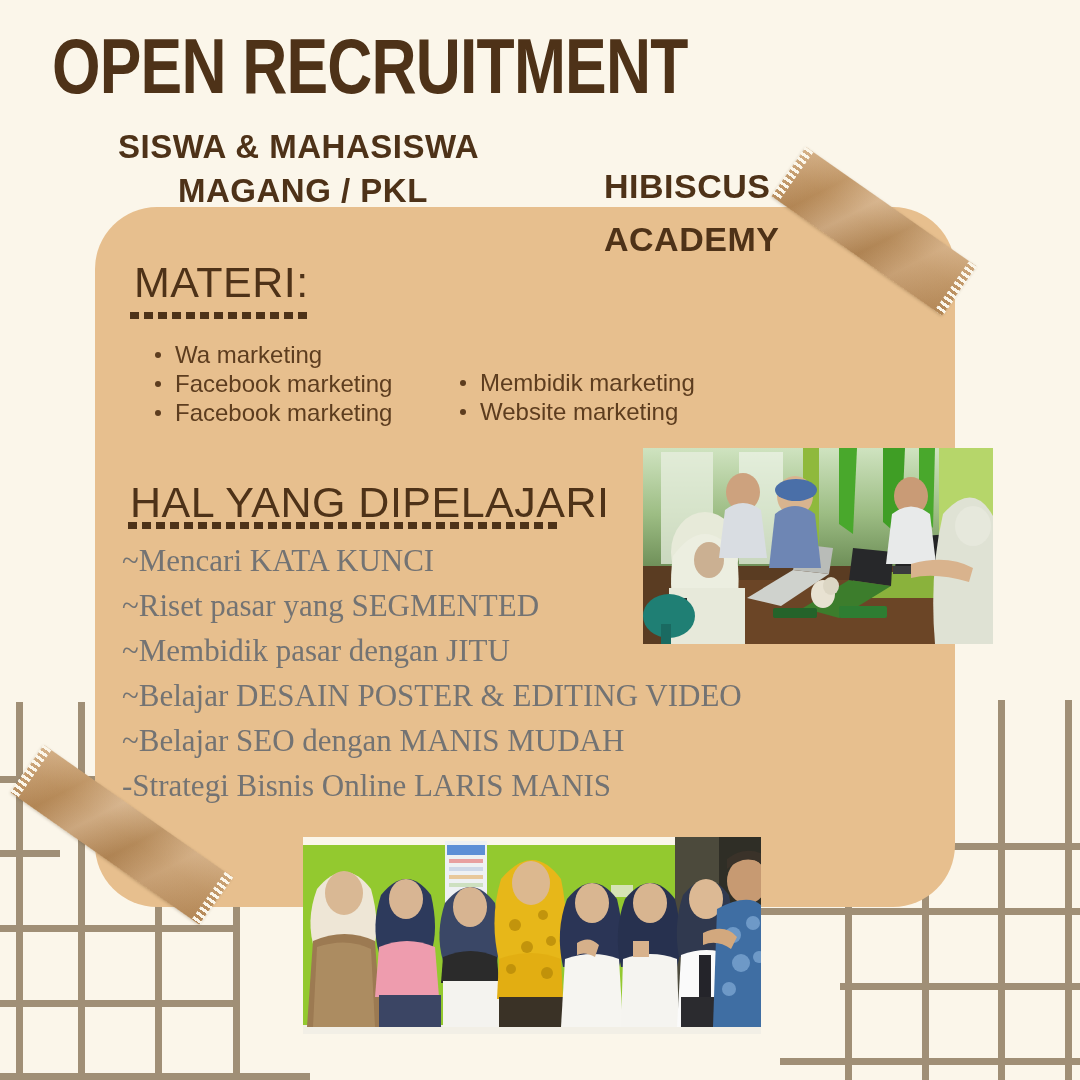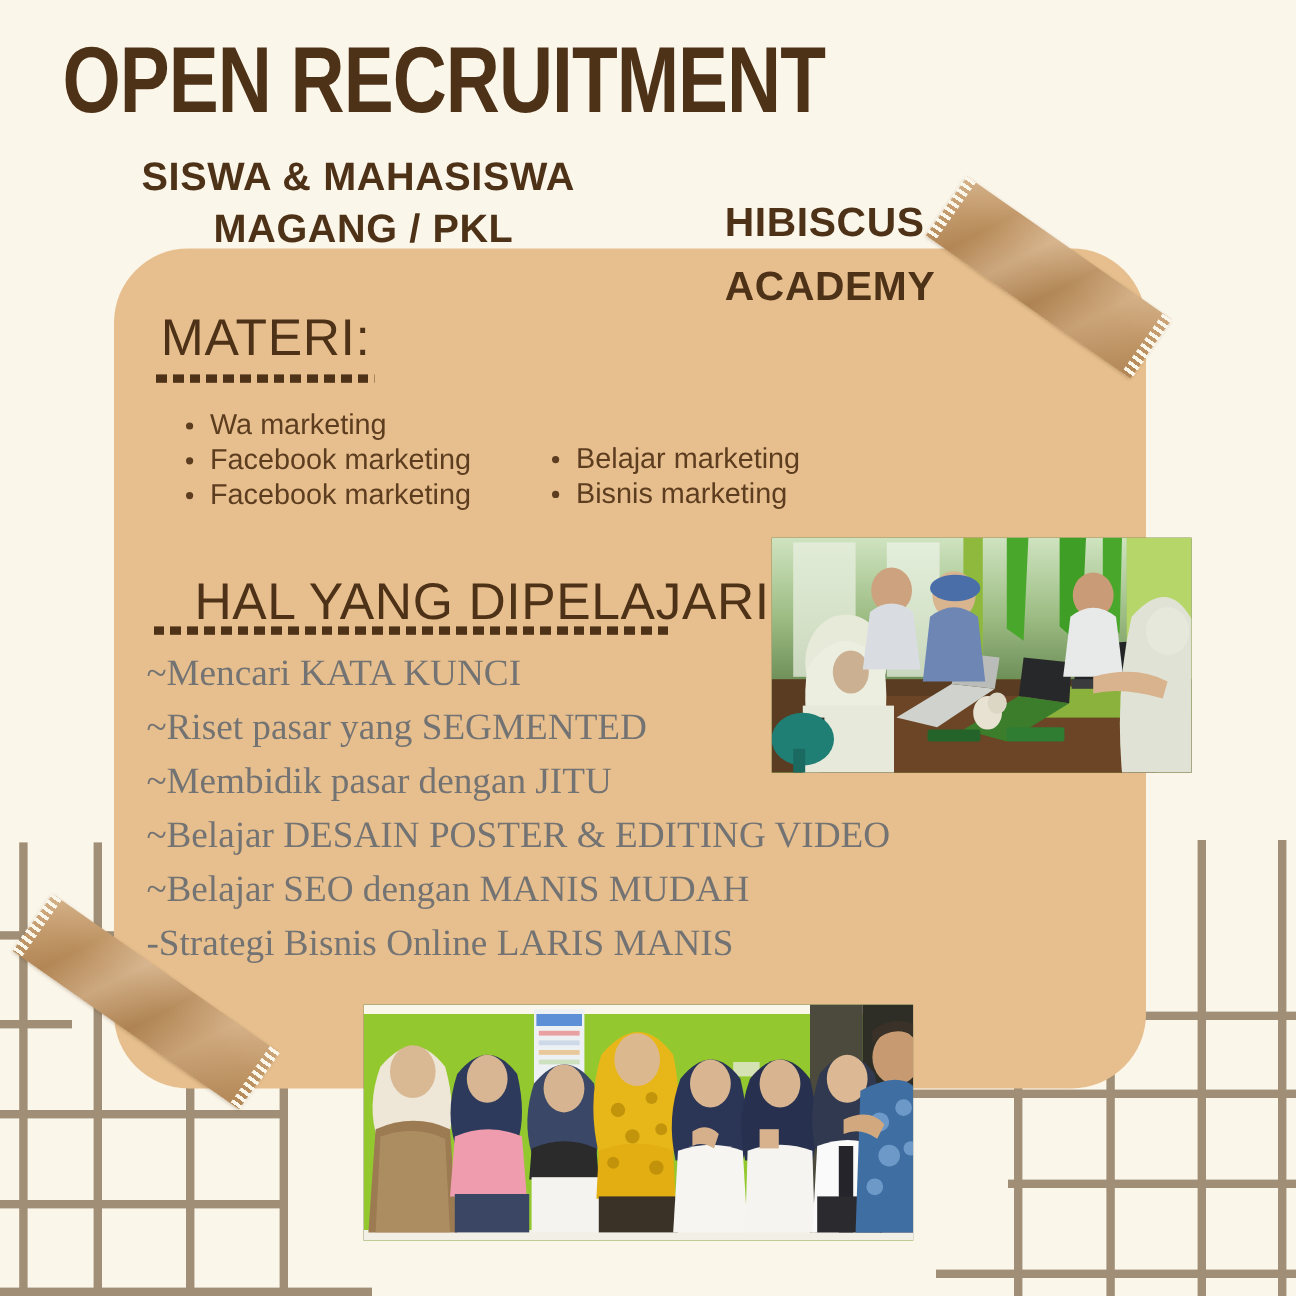--- a/index.html
+++ b/index.html
@@ -93,21 +93,21 @@
     transform:rotate(35deg);transform-origin:left top;
   }
 
   
   .sec-h{
     position:absolute;
     font-size:43px;color:#4e3218;
     letter-spacing:0.5px;white-space:nowrap;
   }
   .sec-h.materi{left:134px;top:258px;}
-  .sec-h.hal{left:130px;top:478px;margin-left:32px;}
+  .sec-h.hal{left:130px;top:478px;}
   .dashline{
     position:absolute;height:7px;
     background:repeating-linear-gradient(90deg,
       #4e3218 0px,#4e3218 9px,transparent 9px,transparent 14px);
   }
   .dashline.materi{left:130px;top:312px;width:182px;}
   .dashline.hal{left:128px;top:522px;width:430px;}
 
   
   .bl{position:absolute;list-style:none;margin:0;padding:0;}
@@ -196,22 +196,22 @@
   <div class="sec-h materi">MATERI:</div>
   <div class="dashline materi"></div>
 
   <ul class="bl left">
     <li>Wa marketing</li>
     <li>Facebook marketing</li>
     <li>Facebook marketing</li>
   </ul>
 
   <ul class="bl right">
-    <li>Belajar marketing</li>
-    <li>Bisnis marketing</li>
+    <li>Membidik marketing</li>
+    <li>Website marketing</li>
   </ul>
 
   <div class="sec-h hal">HAL YANG DIPELAJARI</div>
   <div class="dashline hal"></div>
 
   <ul class="hal-list">
     <li>~Mencari KATA KUNCI</li>
     <li>~Riset pasar yang SEGMENTED</li>
     <li>~Membidik pasar dengan JITU</li>
     <li>~Belajar DESAIN POSTER  &amp; EDITING VIDEO</li>

